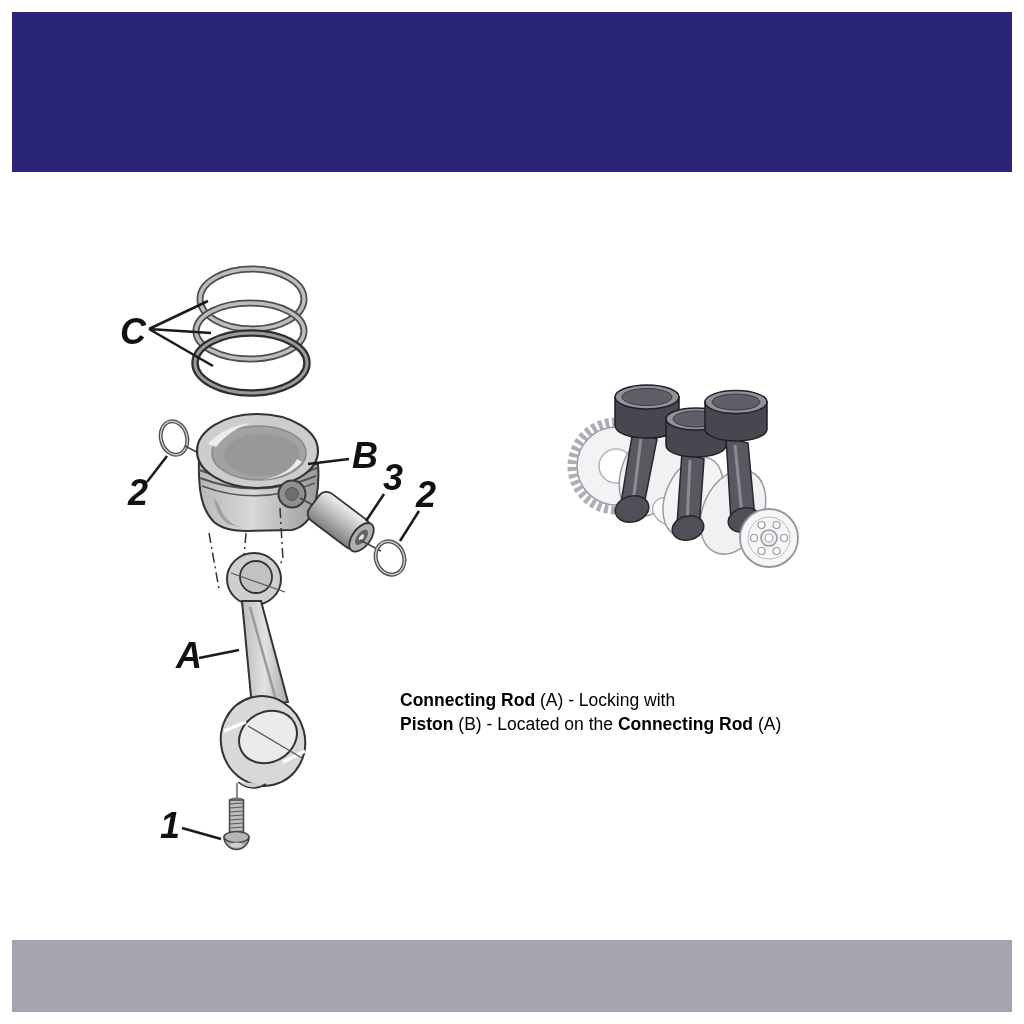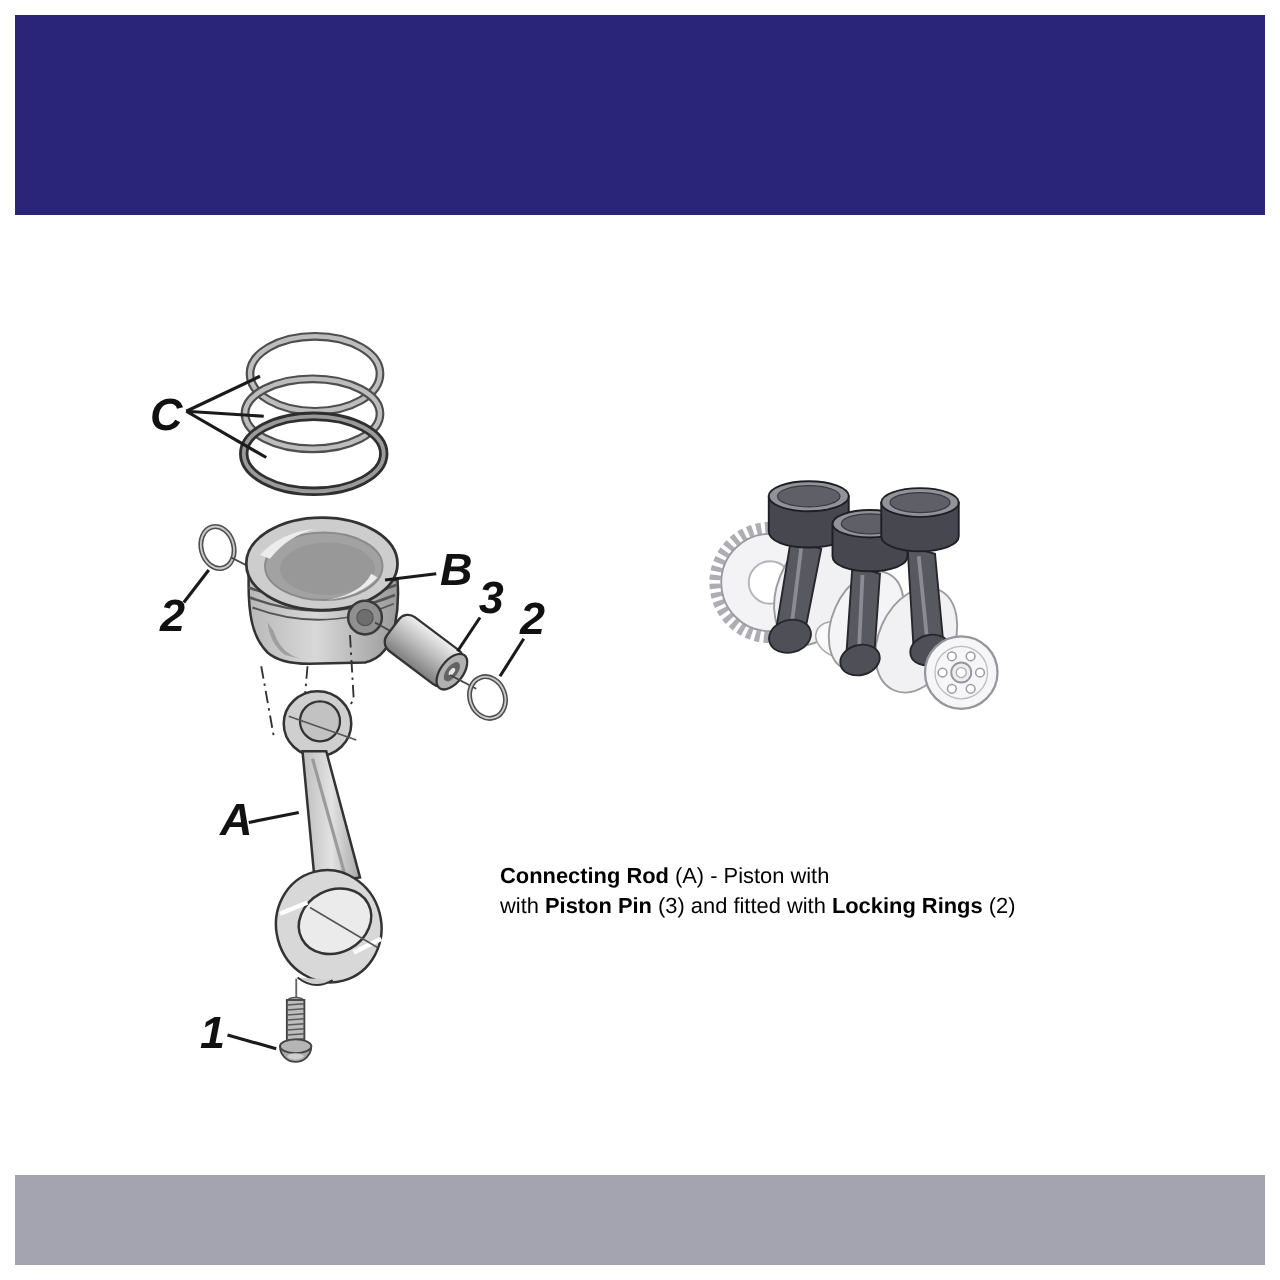--- a/index.html
+++ b/index.html
@@ -197,18 +197,18 @@
       <ellipse cx="696" cy="419" rx="23" ry="8" fill="#5f5f67" stroke="#3a3a42" stroke-width="1"></ellipse>
       <path d="M705,402 L705,429 C705,436 719,441 736,441 C753,441 767,436 767,429 L767,402 Z" fill="#47474f" stroke="#1f1f25" stroke-width="1.5"></path>
       <ellipse cx="736" cy="402" rx="31" ry="11.5" fill="#92929a" stroke="#1f1f25" stroke-width="1.5"></ellipse>
       <ellipse cx="736" cy="402" rx="24" ry="8" fill="#5f5f67" stroke="#3a3a42" stroke-width="1"></ellipse>
     </g>
   </g>
 </svg>
 
 <div class="desc">
   <div>
-    <b>Connecting Rod</b><span> (A) - Piston with</span>
+    <b>Connecting Rod</b><span> (A) - Locking with</span>
   </div>
   <div>
-    <span>with </span><b>Piston Pin</b><span> (3) and fitted with </span><b>Locking Rings</b><span> (2)</span>
+    <b>Piston</b><span> (B) - Located on the </span><b>Connecting Rod</b><span> (A)</span>
   </div>
 </div>
 
 </body></html>

